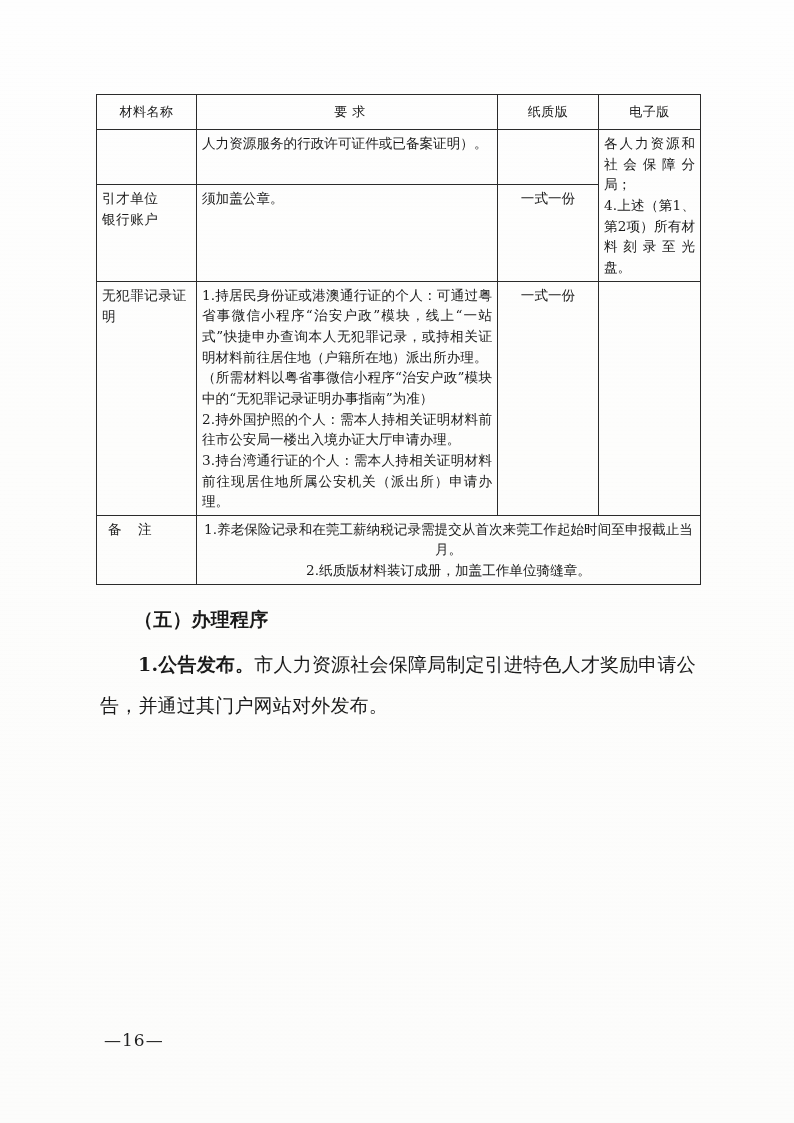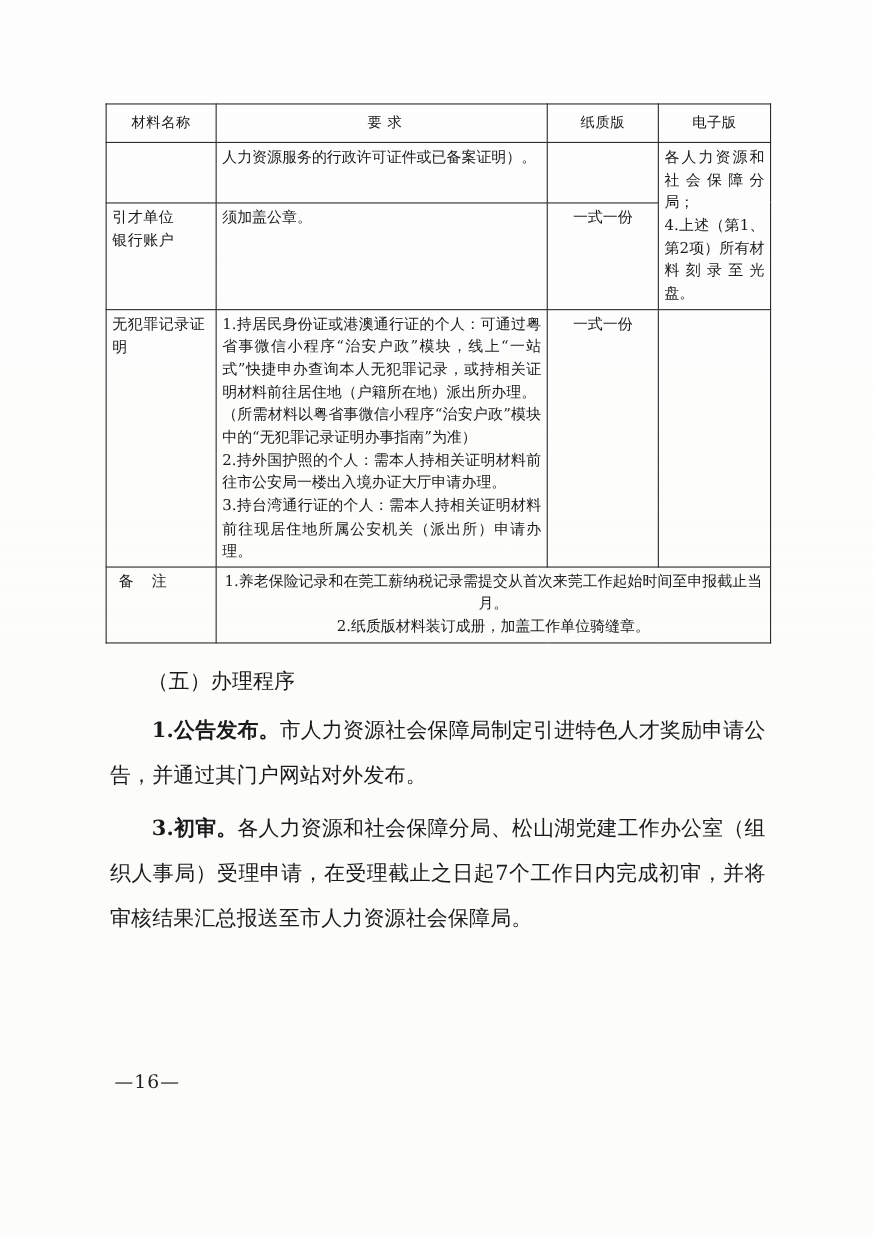--- a/index.html
+++ b/index.html
@@ -97,27 +97,27 @@
   }
   .para {
     text-indent: 2em;
     text-align: justify;
     text-justify: inter-ideograph;
     margin: 4px;
     padding: 0;
   }
   .para + .para { margin-top: 7px; }
   .para .lead { font-weight: bold; }
-  .heading-para { text-indent: 2em; margin: 0 0 4px 0; font-size: 19px; }
+  .heading-para { text-indent: 2em; margin: 0 0 4px 0; font-size: 19px; font-weight: bold; }
 
   
   .page-number {
     position: absolute;
     left: 104px;
-    top: 974px;
+    top: 1030px;
     font-size: 17px;
     letter-spacing: 1px;
     color: #222;
   }
 </style>
 </head>
 <body>
 
 <div class="page">
 
@@ -186,20 +186,19 @@
       </tbody>
     </table>
 
     <div class="body-text">
 
       <p class="heading-para">（五）办理程序</p>
 
       <p class="para"><span class="lead">1.公告发布。</span><span>市人力资源社会保障局制定引进特色人才奖励申请公告，并通过其门户网站对外发布。</span></p>
 
 
-      <p class="para"><span class="lead">3.初审。</span><span>各人力资源和社会保障分局、松山湖党建工作办公室（组织人事局）受理申请，在受理截止之日起7个工作日内完成初审，并将审核结果汇总报送至市人力资源社会保障局。</span></p>
 
     </div>
   </div>
 
   <div class="page-number">—16—</div>
 
 </div>
 
 </body></html>

